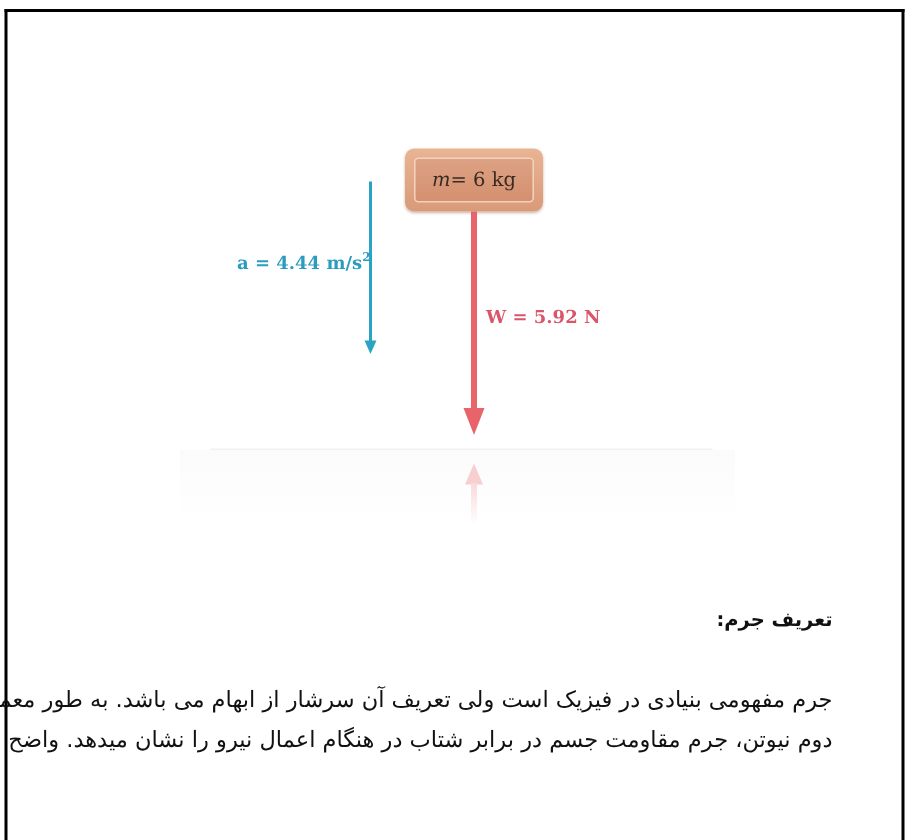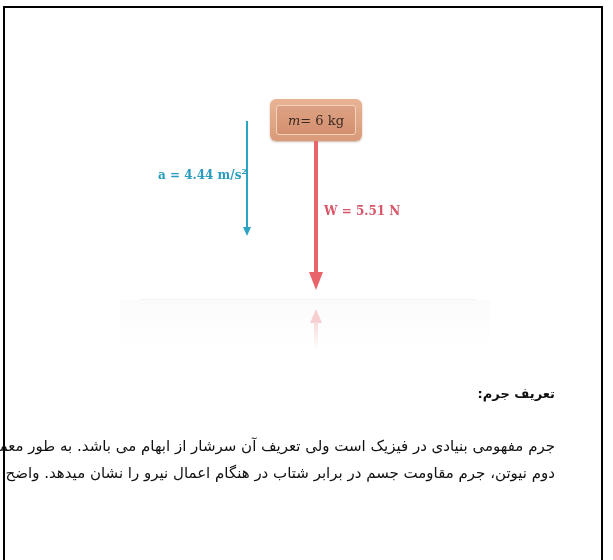--- a/index.html
+++ b/index.html
@@ -48,42 +48,42 @@
     background: linear-gradient(180deg, #fbfbfb 0%, #ffffff 100%);
   }
   .refl-head {
     position: absolute; left: 310px; top: 309px; width: 0; height: 0;
     border-left: 6px solid transparent; border-right: 6px solid transparent; border-bottom: 14px solid #f7cfd1;
   }
   .refl-line { position: absolute; left: 314px; top: 322px; width: 4px; height: 28px; background: linear-gradient(180deg,#f8dadb,#ffffff); }
 
   .text-block {
     position: absolute; right: 58px; width: 500px; direction: rtl; text-align: right;
-    font-family: "DejaVu Sans", sans-serif; color: #111;
+    font-family: "DejaVu Sans", sans-serif; color: #111; margin-top: 20px;
   }
   .heading { top: 386px; font-size: 13px; font-weight: bold; }
   .para { top: 433px; font-size: 15px; line-height: 26.5px; }
   .para p { margin: 0; white-space: nowrap; }
 </style>
 </head>
 <body>
 
 <div class="page"></div>
 
 <div class="figure">
   <div class="mass-box">
     <div class="mass-inner">
       <i>m</i>
         <span> = 6 kg</span>
     </div>
   </div>
 
   <div class="arrow-red-line"></div>
   <div class="arrow-red-head"></div>
-  <div class="label-w">W = 5.51 N</div>
+  <div class="label-w">W = 5.92 N</div>
 
   <div class="arrow-blue-line"></div>
   <div class="arrow-blue-head"></div>
   <div class="label-a"><span>a = 4.44 m/s</span><sup>2</sup></div>
 
   <div class="reflection"></div>
   <div class="floor-line"></div>
   <div class="refl-head"></div>
   <div class="refl-line"></div>
 </div>

